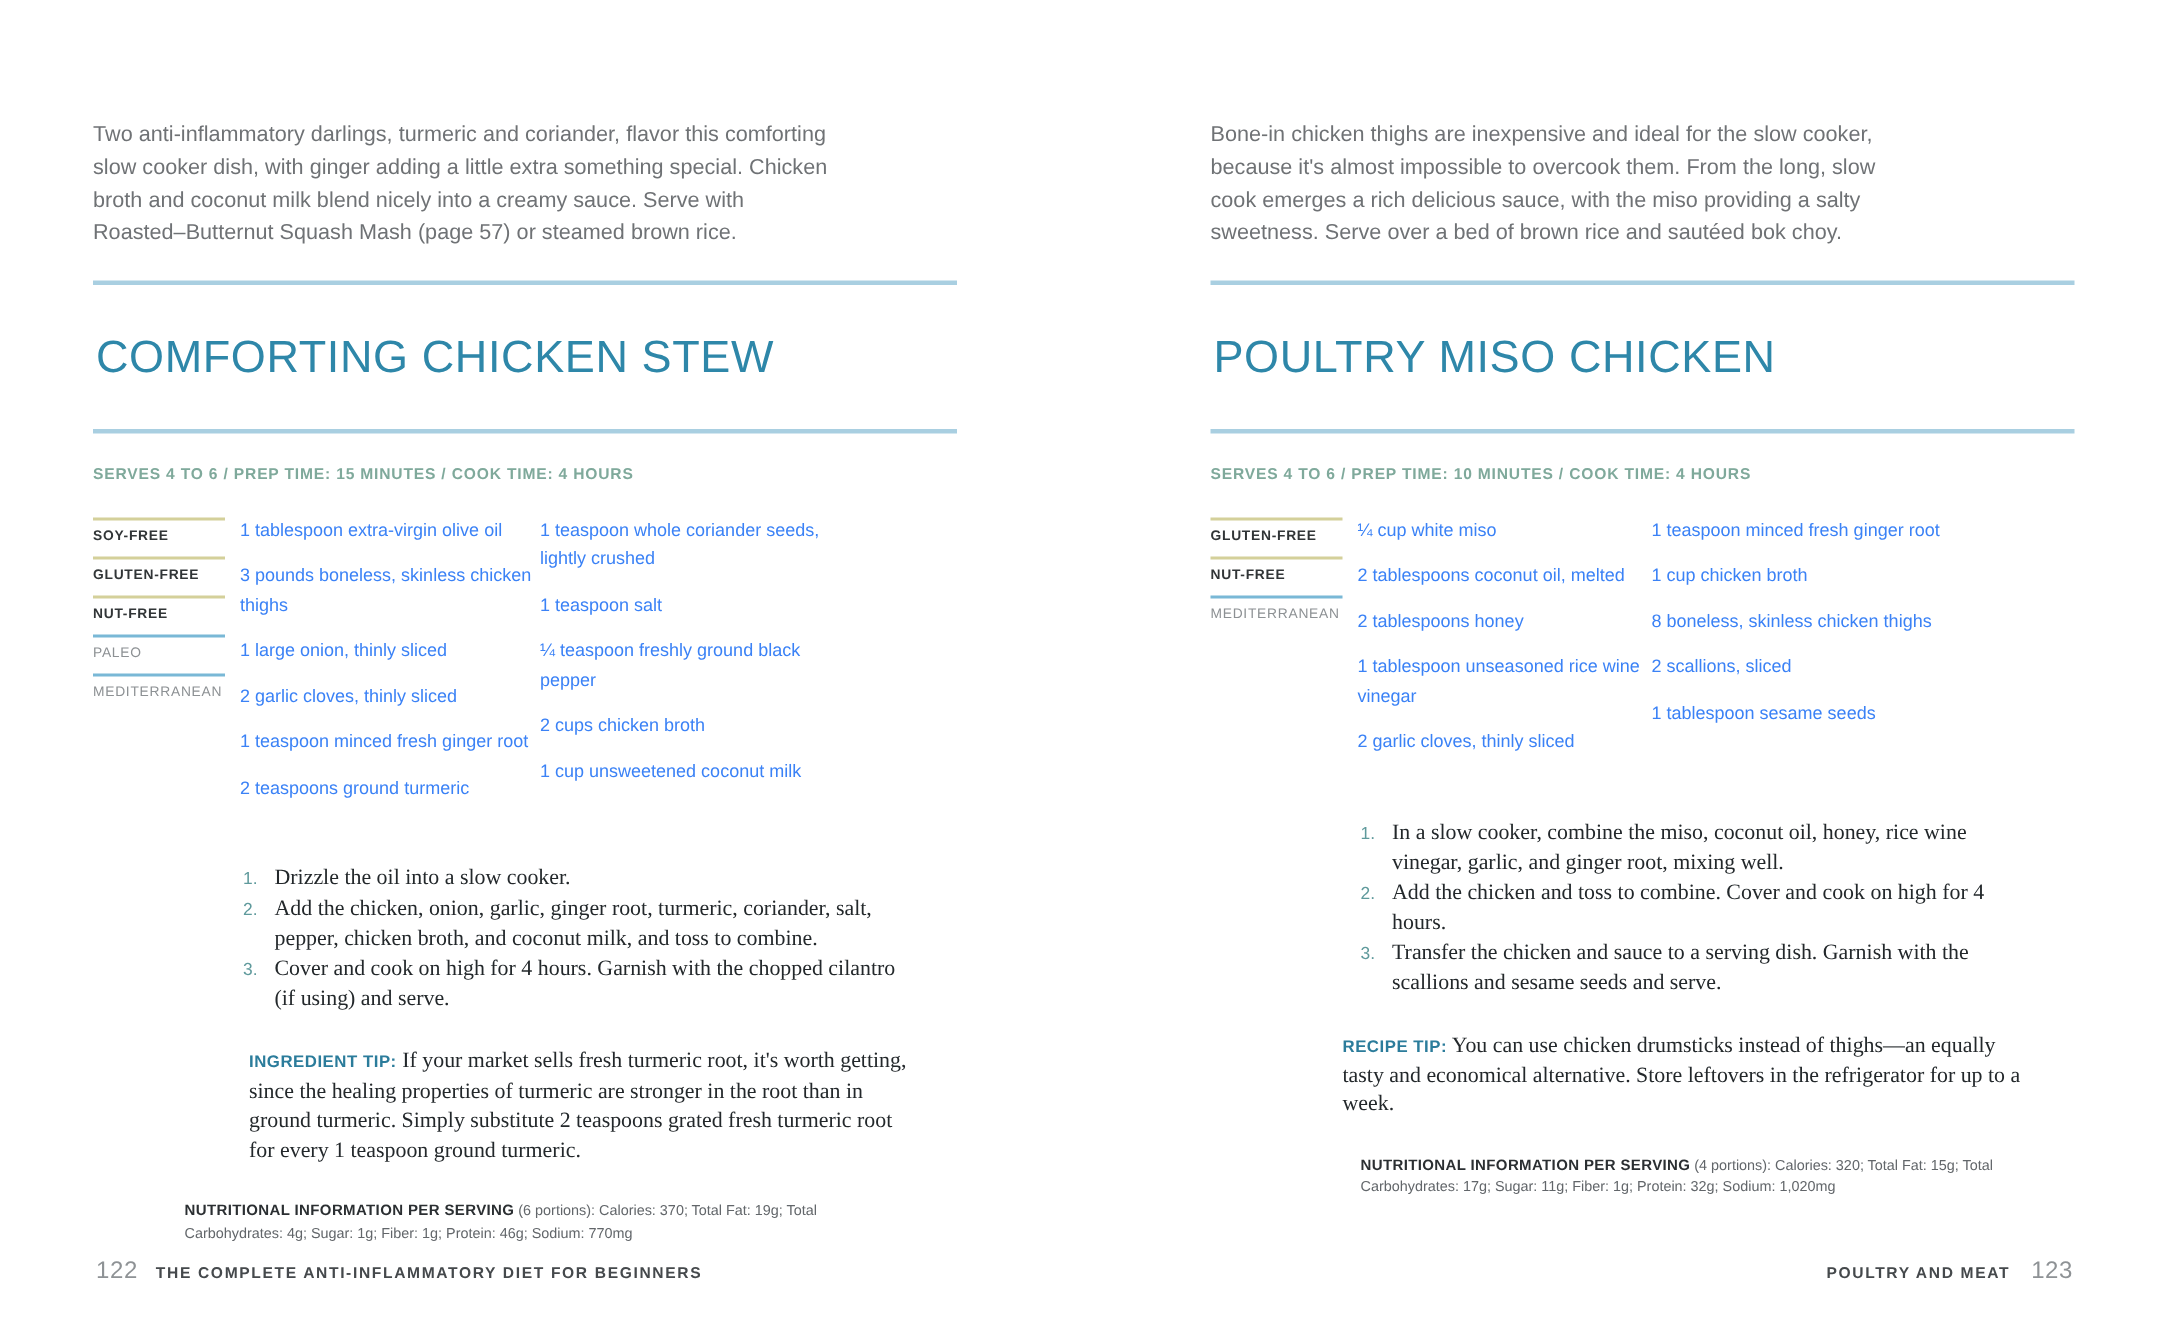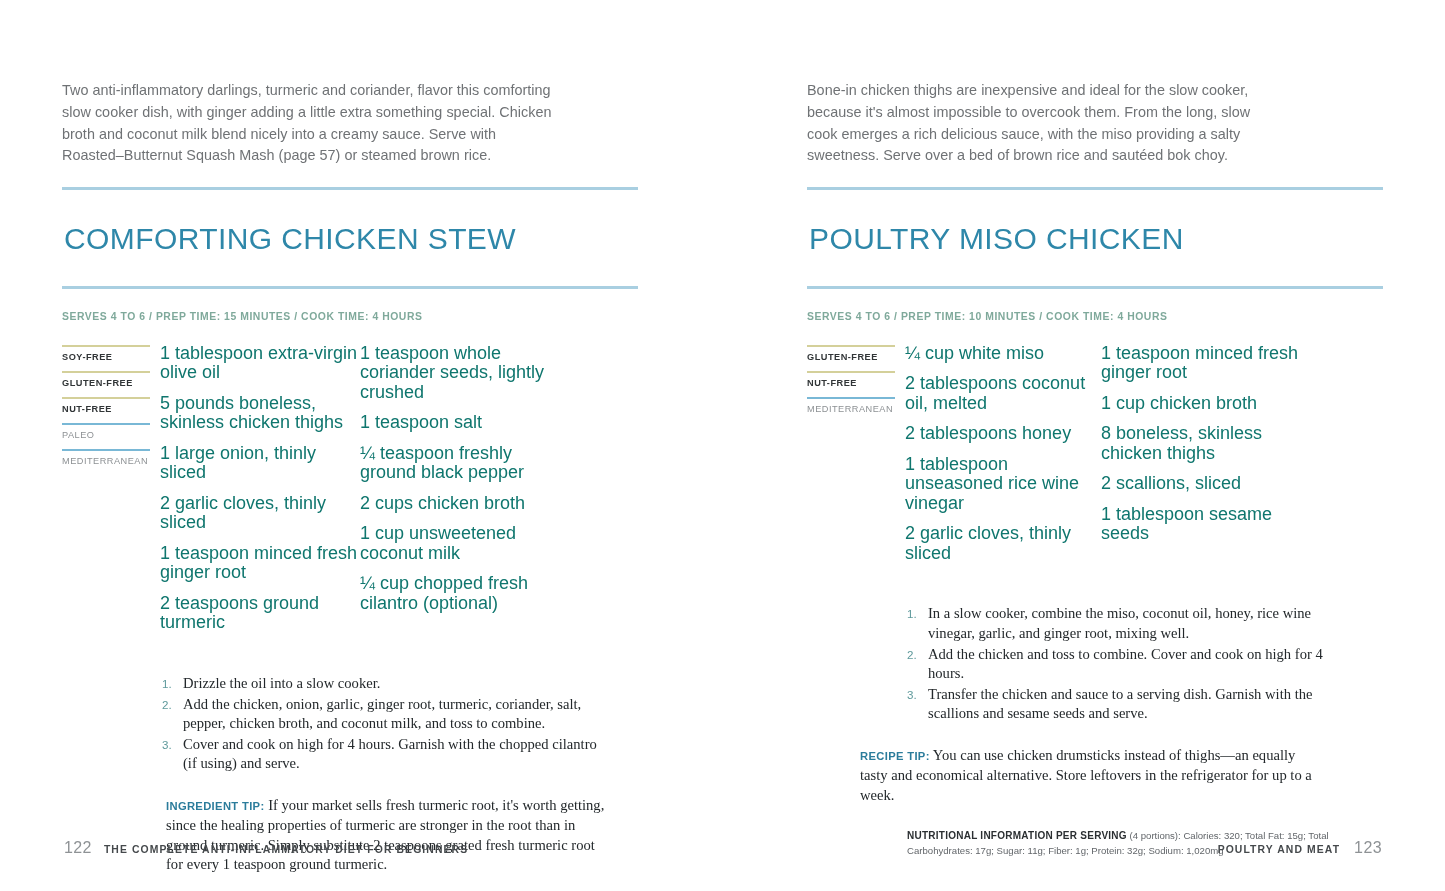--- a/index.html
+++ b/index.html
@@ -103,23 +103,23 @@
   }
   .tag-label.strong { font-weight: 700; color: #313537; }
   .tag-label.light  { font-weight: 400; color: #8d9194; }
 
   .ing-cols {
     display: flex;
     flex: 1;
   }
   .ing-col {
     font-family: "Liberation Sans", sans-serif;
-    font-size: 18px;
+    font-size: 12px;
     line-height: 19.5px;
-    color: #0f766e;
+    color: #3b82f6;
     font-weight: 400;
   }
   .ing-col li {
     list-style: none;
     margin: 0 0 11px 0;
     padding: 0;
   }
   .ing-col ul { margin: 0; padding: 0; }
   .col-a { width: 200px; flex: 0 0 200px; }
   .col-b { width: 210px; flex: 0 0 210px; }
@@ -157,21 +157,21 @@
   .steps-right { margin-top: 30px; margin-left: 100px; width: 452px; }
 
   
   .tip {
     font-family: "Liberation Serif", serif;
     font-size: 14.6px;
     line-height: 19.4px;
     color: #23282b;
   }
   .tip-left  { margin-top: 22px; margin-left: 104px; width: 448px; }
-  .tip-right { margin-top: 22px; margin-left: 53px; width: 452px; }
+  .tip-right { margin-top: 22px; margin-left: 88px; width: 452px; }
   .tip-label {
     font-family: "Liberation Sans", sans-serif;
     font-size: 11.2px;
     font-weight: 700;
     letter-spacing: 0.35px;
     color: #2b7c9b;
   }
 
   
   .nutri {
@@ -255,35 +255,34 @@
           <div class="tag-row">
             <div class="tag-rule blue"></div>
             <span class="tag-label light">MEDITERRANEAN</span>
           </div>
         </div>
 
         <div class="ing-cols">
           <div class="ing-col col-a">
             <ul>
               <li>1 tablespoon extra-virgin olive oil</li>
-              <li>5 pounds boneless, skinless chicken thighs</li>
+              <li>3 pounds boneless, skinless chicken thighs</li>
               <li>1 large onion, thinly sliced</li>
               <li>2 garlic cloves, thinly sliced</li>
               <li>1 teaspoon minced fresh ginger root</li>
               <li>2 teaspoons ground turmeric</li>
             </ul>
           </div>
           <div class="ing-col col-b">
             <ul>
               <li>1 teaspoon whole coriander seeds, lightly crushed</li>
               <li>1 teaspoon salt</li>
               <li>¼ teaspoon freshly ground black pepper</li>
               <li>2 cups chicken broth</li>
               <li>1 cup unsweetened coconut milk</li>
-              <li>¼ cup chopped fresh cilantro (optional)</li>
             </ul>
           </div>
         </div>
       </div>
 
       <ol class="steps steps-left">
         <li>Drizzle the oil into a slow cooker.</li>
         <li>Add the chicken, onion, garlic, ginger root, turmeric, coriander, salt, pepper, chicken broth, and coconut milk, and toss to combine.</li>
         <li>Cover and cook on high for 4 hours. Garnish with the chopped cilantro (if using) and serve.</li>
       </ol>

